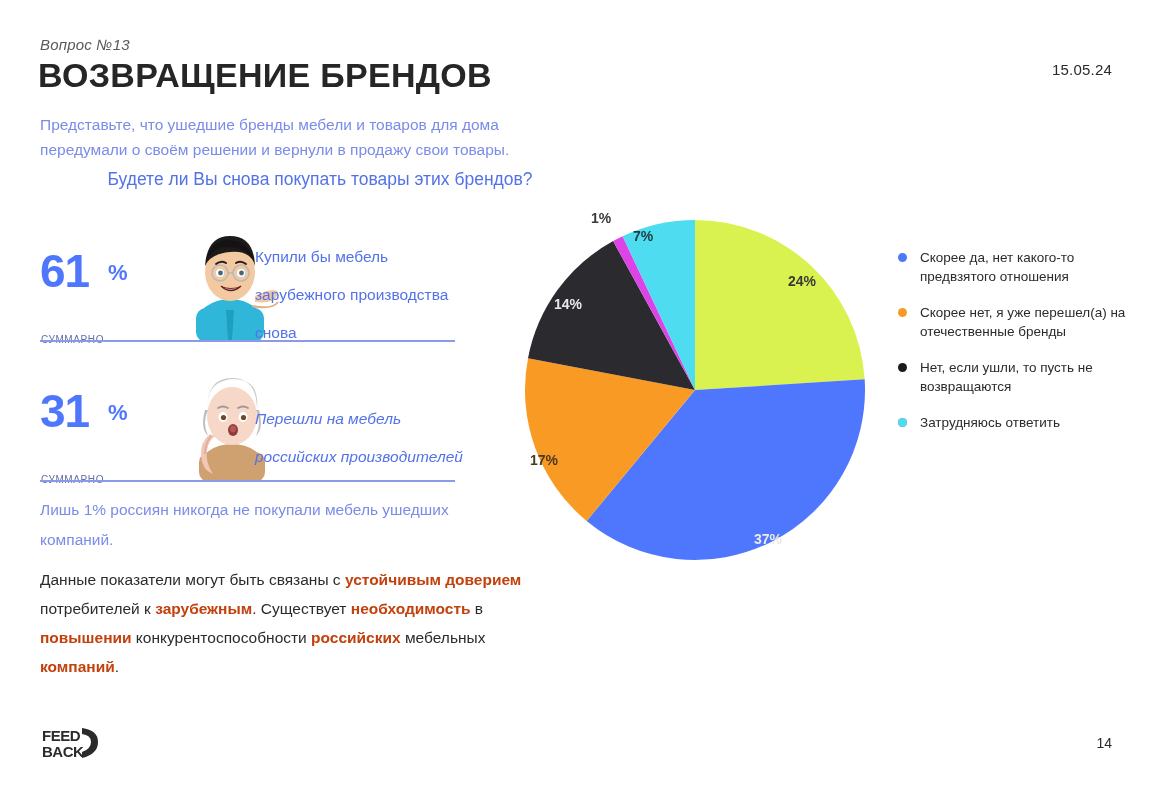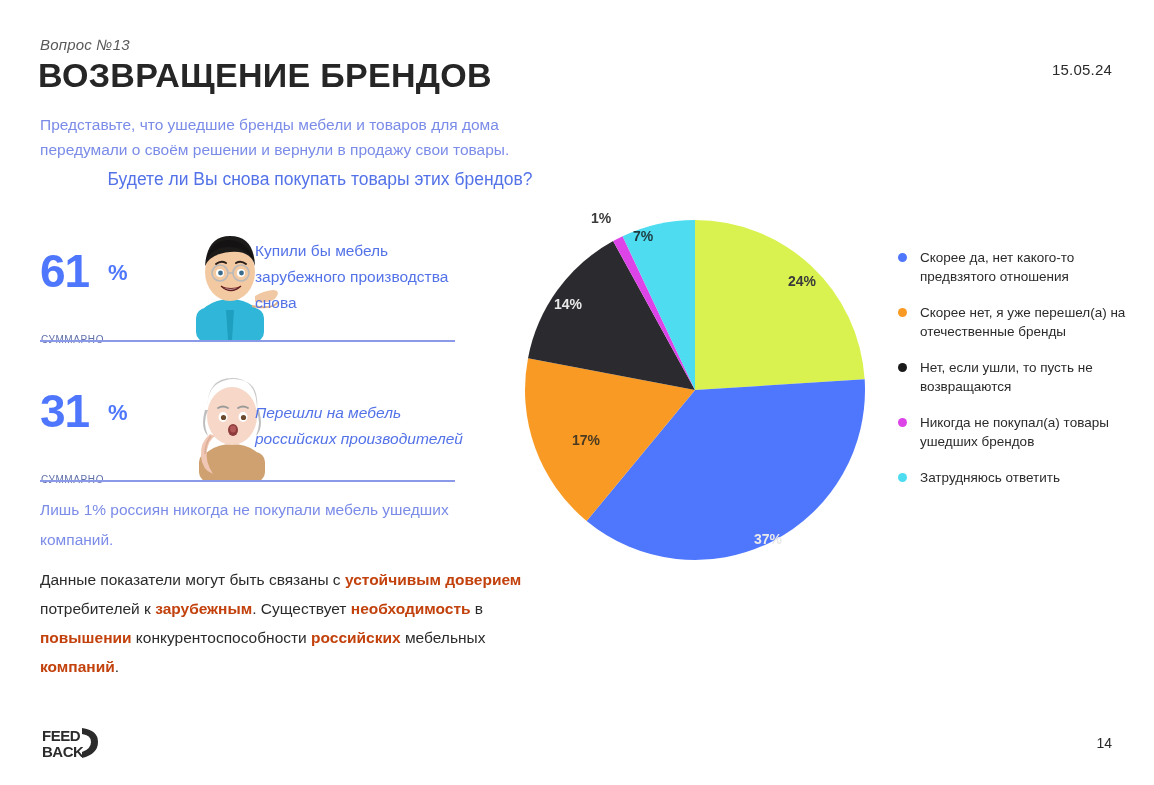--- a/index.html
+++ b/index.html
@@ -54,21 +54,21 @@
   .stat-pct{
     position:absolute;left:68px;top:28px;
     font-size:22px;font-weight:bold;color:#4f77fe;
   }
   .stat-sum{
     position:absolute;left:1px;top:66px;
     font-size:10px;color:#5f6fa8;letter-spacing:.6px;margin-top:36px;
   }
   .stat-text{
     position:absolute;left:215px;top:6px;width:215px;
-    font-size:15.5px;line-height:26px;color:#5372e8;
+    font-size:15.5px;line-height:38px;color:#5372e8;
   }
   .stat-card.two .stat-text{top:28px;font-style:italic;}
 
   
   .avatar{position:absolute;left:140px;top:-12px;width:105px;height:120px;}
   .av-svg{display:block;}
 
   
   .note{
     position:absolute;left:40px;top:495px;width:420px;
@@ -80,21 +80,21 @@
   }
   .conclusion b{font-weight:bold;color:#c2410c;}
 
   
   .pie-wrap{position:absolute;left:505px;top:200px;width:390px;height:380px;}
   .pie-label{
     position:absolute;font-size:14px;font-weight:bold;color:#3a3a3a;
   }
   .pie-label.l24{left:283px;top:73px;}
   .pie-label.l37{left:249px;top:331px;color:#eaeaea;}
-  .pie-label.l17{left:25px;top:232px;color:#4a3a20;margin-left:42px;}
+  .pie-label.l17{left:25px;top:252px;color:#4a3a20;}
   .pie-label.l14{left:49px;top:96px;color:#e9e9e9;}
   .pie-label.l1{left:86px;top:10px;color:#3a3a3a;}
   .pie-label.l7{left:128px;top:28px;color:#1f3a40;}
 
   
   .legend{position:absolute;left:898px;top:248px;width:240px;}
   .legend-item{position:relative;padding-left:22px;margin-bottom:17px;}
   .legend-dot{
     position:absolute;left:0;top:5px;width:9px;height:9px;border-radius:50%;
   }
@@ -199,21 +199,21 @@
     <div class="pie-label l17">17%</div>
     <div class="pie-label l14">14%</div>
     <div class="pie-label l1">1%</div>
     <div class="pie-label l7">7%</div>
   </div>
 
   <div class="legend" id="legend">
       <div class="legend-item"><span class="legend-dot" style="background: rgb(79, 119, 254);"></span><span class="legend-text">Скорее да, нет какого-то предвзятого отношения</span></div>
       <div class="legend-item"><span class="legend-dot" style="background: rgb(249, 154, 36);"></span><span class="legend-text">Скорее нет, я уже перешел(а) на отечественные бренды</span></div>
       <div class="legend-item"><span class="legend-dot" style="background: rgb(26, 26, 26);"></span><span class="legend-text">Нет, если ушли, то пусть не возвращаются</span></div>
-      <div class="legend-item"><span class="legend-dot" style="background: rgb(221, 68, 232);"></span><span class="legend-text">Никогда не покупал(а) товары ушедших брендов</span></div>
+      <div class="legend-item"><span class="legend-dot" style="background: rgb(221, 68, 232);"></span></div>
       <div class="legend-item"><span class="legend-dot" style="background: rgb(77, 220, 240);"></span><span class="legend-text">Затрудняюсь ответить</span></div>
     </div>
 
   <div class="logo">
     <svg width="70" height="34" viewBox="0 0 70 34">
       <text x="0" y="15" font-family="Liberation Sans, sans-serif" font-size="15" font-weight="bold" fill="#2b2b2b" letter-spacing="-0.5">FEED</text>
       <text x="0" y="31" font-family="Liberation Sans, sans-serif" font-size="15" font-weight="bold" fill="#2b2b2b" letter-spacing="-0.5">BACK</text>
       <path d="M40 2 q16 2 16 14 q0 12 -16 16 l0 -6 q9 -3 9 -10 q0 -7 -9 -8 z" fill="#2b2b2b"></path>
     </svg>
   </div>

